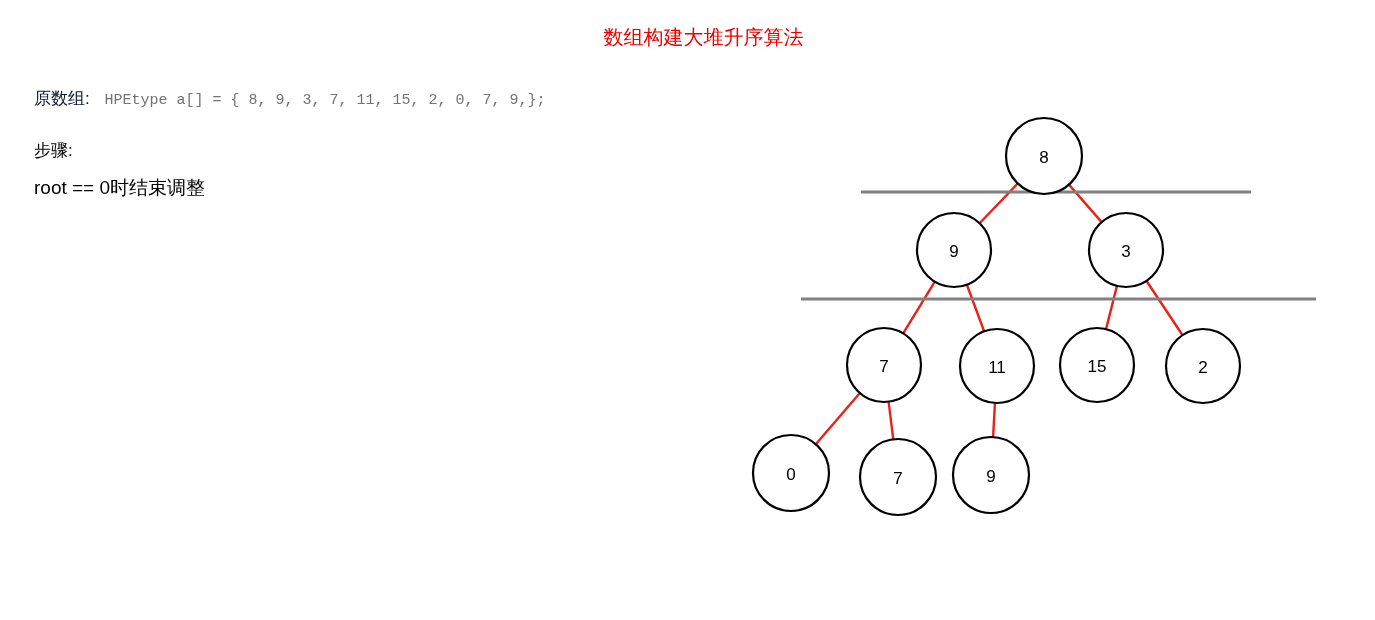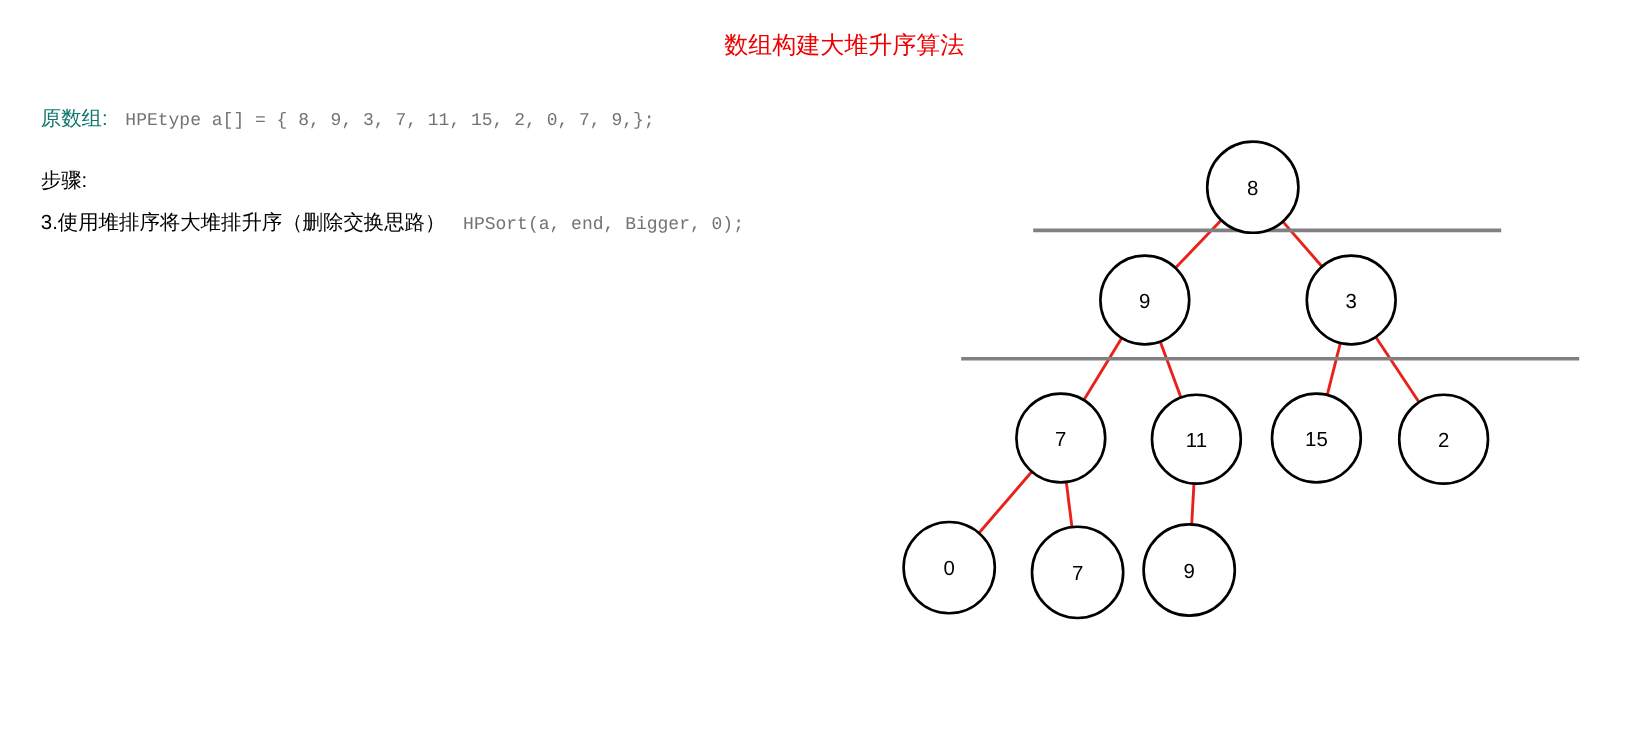--- a/index.html
+++ b/index.html
@@ -36,21 +36,21 @@
     top: 86px;
     width: 720px;
   }
   .line {
     font-size: 17px;
     color: #000000;
     line-height: 1.55;
     white-space: nowrap;
   }
   .lbl-red {
-    color: #0f766e;
+    color: #0f172a;
   }
   .code {
     font-family: "Liberation Mono", monospace;
     color: #737373;
     font-size: 15px;
   }
   .gap-sm { display:inline-block; width: 10px; }
   .l1 { top: 0px; }
   .l2 { margin-top: 26px; }
   .l3 { margin-top: 12px; }
@@ -105,25 +105,22 @@
 
     <div class="line l1">
       <span class="lbl-red">原数组:</span>
       <span class="gap-sm"></span><span class="code">HPEtype a[] = { 8, 9, 3, 7, 11, 15, 2, 0, 7, 9,};</span>
     </div>
 
     <div class="line l2">步骤:</div>
 
 
 
+    <div class="line l5 bold-eq">root == 0时结束调整</div>
 
-    <div class="line l6">
-      <span>3.使用堆排序将大堆排升序（删除交换思路）</span>
-      <span class="gap-sm"></span><span class="code">HPSort(a, end, Bigger, 0);</span>
-    </div>
 
   </div>
 
   <div id="tree-area">
     <svg id="tree-svg" width="660" height="460" viewBox="0 0 660 460">
       <g id="edges-layer">
           <line x1="302.41185453233754" y1="92.72539637733637" x2="262.8965739685365" y2="133.9969116328619" class="edge" stroke="#e8211a"></line>
           <line x1="352.3226438236203" y1="93.8820551148818" x2="386.33472492836944" y2="132.87151394227718" class="edge" stroke="#e8211a"></line>
           <line x1="219.28190991175316" y1="190.75114800211978" x2="186.71809008824684" y2="244.24885199788022" class="edge" stroke="#e8211a"></line>
           <line x1="250.51279384473023" y1="193.7554438602025" x2="268.48720615526975" y2="242.2445561397975" class="edge" stroke="#e8211a"></line>

